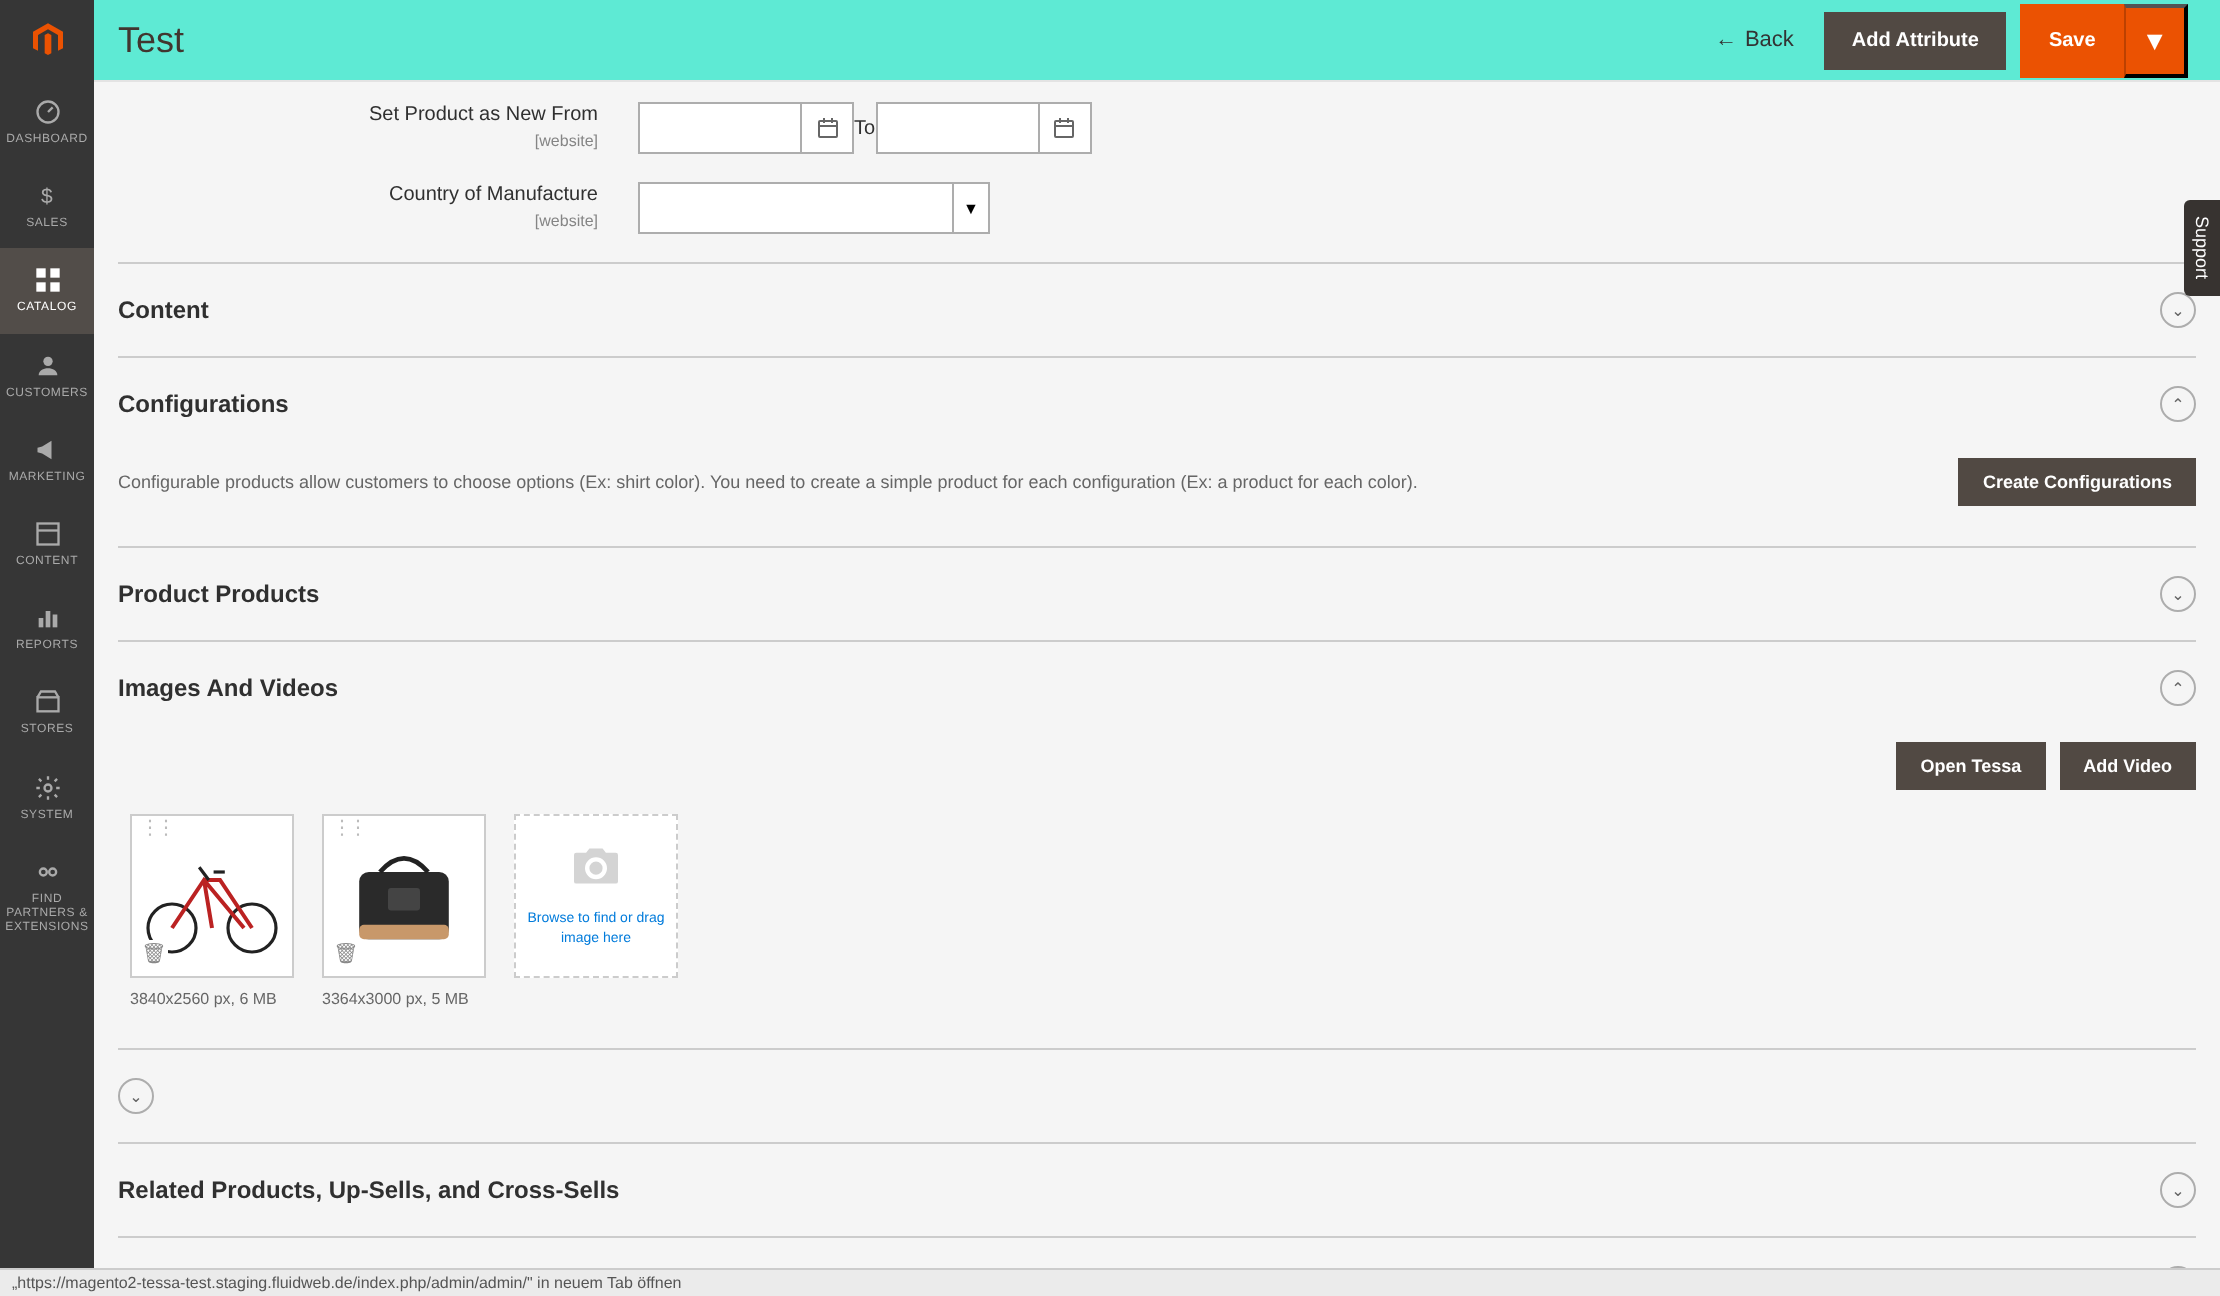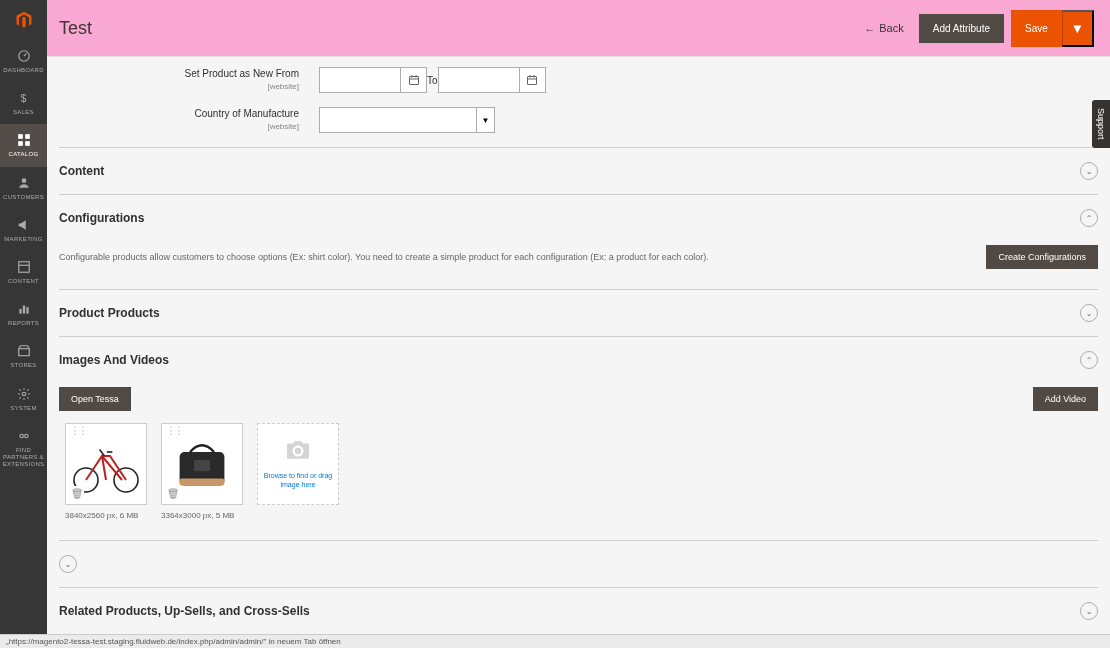--- a/index.html
+++ b/index.html
@@ -9,25 +9,25 @@
 .sidebar { position: absolute; left: 0; top: 0; width: 47px; height: 648px; background: #363636; display: flex; flex-direction: column; }
 .logo { width: 47px; height: 40px; display: flex; align-items: center; justify-content: center; }
 .logo svg { width: 20px; height: 20px; }
 .nav-item { width: 47px; padding: 8px 2px; display: flex; flex-direction: column; align-items: center; justify-content: center; color: #aaa; cursor: pointer; font-size: 6px; text-align: center; line-height: 1.2; }
 .nav-item.active { background: #524d49; color: #fff; }
 .nav-item .icon { width: 16px; height: 16px; margin-bottom: 3px; display: flex; align-items: center; justify-content: center; }
 .nav-item span { font-size: 6px; letter-spacing: 0.3px; }
 
 
 .main { position: absolute; left: 47px; top: 0; right: 0; height: 648px; overflow-y: auto; }
-.header { height: 57px; background: #f9a8d4; border-bottom: 1px solid #e3e3e3; display: flex; align-items: center; padding: 0 16px 0 12px; }
+.header { height: 41px; background: #5eead4; border-bottom: 1px solid #e3e3e3; display: flex; align-items: center; padding: 0 16px 0 12px; }
 .page-title { font-size: 18px; font-weight: 300; color: #41362f; flex: 1; }
 .header-actions { display: flex; gap: 7px; align-items: center; }
 .btn-back { background: transparent; border: none; color: #333; font-size: 11px; cursor: pointer; display: flex; align-items: center; gap: 4px; padding: 0 8px; }
-.btn { border: none; padding: 9px 14px; font-size: 10px; cursor: pointer; font-weight: 400; }
+.btn { border: none; padding: 9px 14px; font-size: 10px; cursor: pointer; font-weight: 700; }
 .btn-dark { background: #514943; color: #fff; }
 .btn-orange { background: #eb5202; color: #fff; }
 .btn-orange-dd { background: #eb5202; color: #fff; padding: 9px 8px; border-left: 1px solid rgba(0,0,0,0.2); }
 
 .content { padding: 10px 12px 0 12px; }
 
 
 .form-row { display: flex; align-items: flex-start; margin-bottom: 14px; }
 .form-label { width: 260px; text-align: right; font-size: 10px; color: #303030; padding-right: 20px; line-height: 1.3; }
 .form-label .scope { display: block; font-size: 8px; color: #858585; margin-top: 2px; }
@@ -44,21 +44,21 @@
 .section { border-top: 1px solid #ccc; padding: 14px 0; }
 .section-header { display: flex; align-items: center; cursor: pointer; }
 .section-title { font-size: 12px; font-weight: 600; color: #303030; flex: 1; }
 .section-toggle { width: 18px; height: 18px; border: 1px solid #adadad; border-radius: 50%; display: flex; align-items: center; justify-content: center; font-size: 8px; color: #666; }
 .section-body { padding: 18px 0 6px 0; }
 .config-desc { font-size: 9px; color: #666; line-height: 1.4; }
 .config-row { display: flex; align-items: center; justify-content: space-between; gap: 10px; }
 .btn-sm { padding: 7px 12px; font-size: 9px; }
 
 
-.images-actions { display: flex; justify-content: space-between; gap: 7px; margin-bottom: 12px; }
+.images-actions { display: flex; justify-content: flex-end; gap: 7px; margin-bottom: 12px; }
 .image-grid { display: flex; gap: 14px; padding: 0 6px; }
 .image-item { width: 82px; }
 .image-box { width: 82px; height: 82px; border: 1px solid #ccc; background: #fff; position: relative; overflow: hidden; }
 .drag-dots { position: absolute; top: 4px; left: 4px; color: #bbb; font-size: 10px; letter-spacing: -2px; line-height: 0.5; }
 .trash-btn { position: absolute; bottom: 4px; left: 4px; width: 14px; height: 14px; background: #fff; cursor: pointer; color: #888; font-size: 10px; display: flex; align-items: center; justify-content: center; }
 .image-caption { font-size: 8px; color: #666; margin-top: 6px; }
 .upload-box { width: 82px; height: 82px; border: 1px dashed #ccc; background: #fff; display: flex; flex-direction: column; align-items: center; justify-content: center; cursor: pointer; }
 .cam-icon { color: #ccc; margin-bottom: 6px; }
 .upload-text { font-size: 7px; color: #007bdb; text-align: center; line-height: 1.3; padding: 0 4px; }
 

